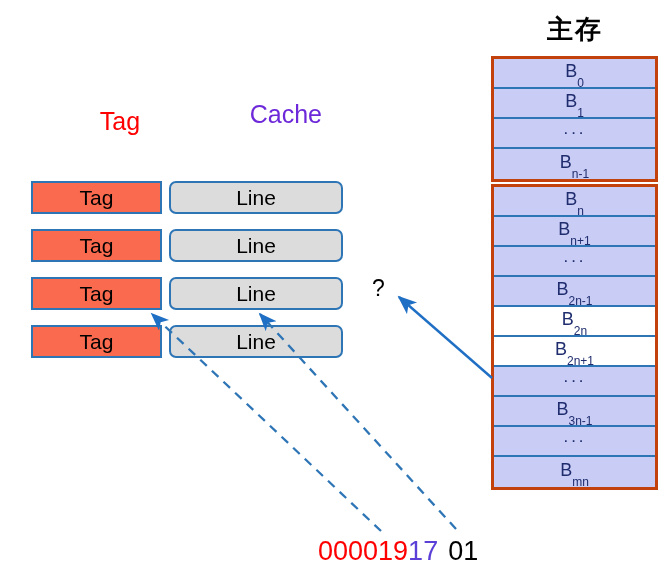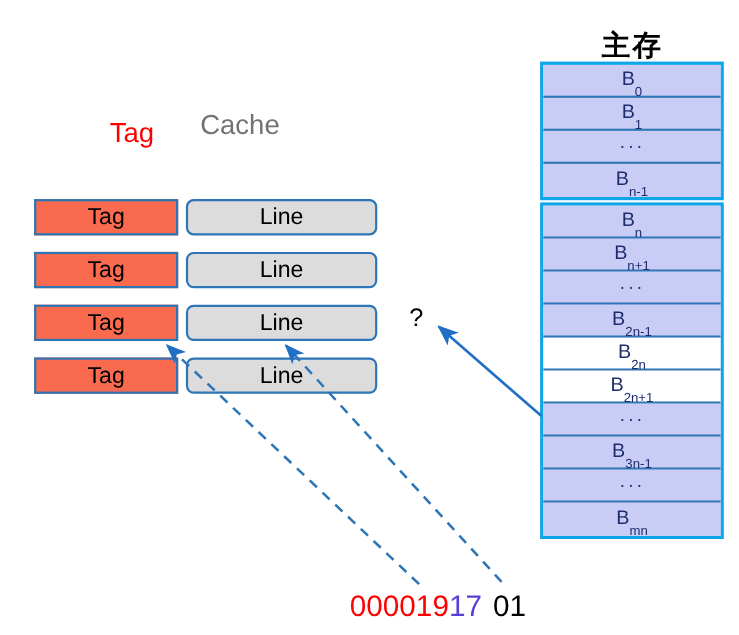--- a/index.html
+++ b/index.html
@@ -28,34 +28,34 @@
     top: 107px;
     width: 120px;
     text-align: center;
     font-size: 25px;
     color: #FF0000;
     line-height: 1.15;
     white-space: nowrap;
   }
   .hdr-cache {
     position: absolute;
-    left: 182px;
+    left: 152px;
     top: 99px;
     width: 170px;
-    text-align: left;
+    text-align: right;
     font-size: 25px;
-    color: #737373;
+    color: #6d28d9;
     line-height: 1.25;
   }
   .hdr-cache .l2 { display:block; font-size: 23px; }
 
   .hdr-mem {
     position: absolute;
     left: 491px;
-    top: 24px;
+    top: 12px;
     width: 168px;
     text-align: center;
     font-size: 26px;
     font-weight: bold;
     color: #000000;
     letter-spacing: 2px;
   }
 
   
   .tag-box, .line-box {
@@ -87,21 +87,21 @@
 
   
   .mem-col {
     position: absolute;
     left: 491px;
     top: 56px;
     width: 167px;
   }
   .mem-group {
     box-sizing: border-box;
-    border: 3px solid #0ea5e9;
+    border: 3px solid #c2410c;
     border-bottom-width: 3px;
   }
   .mem-group + .mem-group { margin-top: 2px; }
   .mem-cell {
     box-sizing: border-box;
     height: 30px;
     border-bottom: 2px solid #2E75B6;
     background: #C9CCF5;
     display: flex;
     align-items: center;

